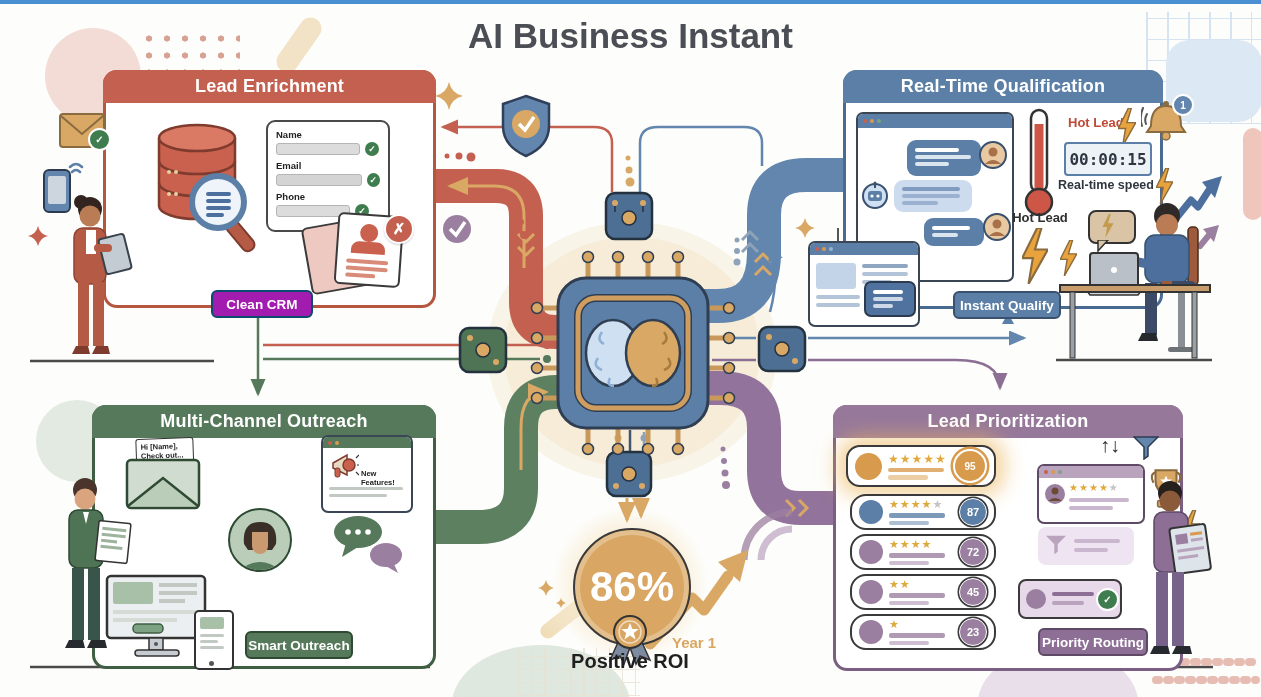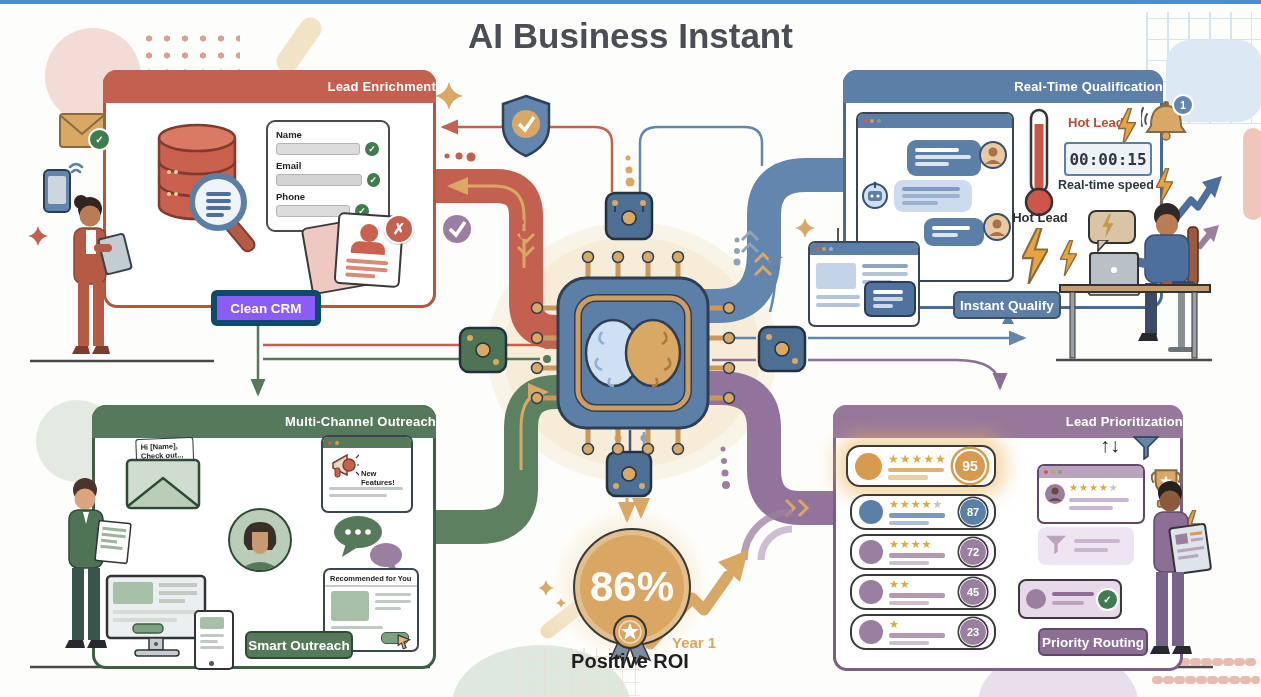--- a/index.html
+++ b/index.html
@@ -1,20 +1,20 @@
 <!DOCTYPE html>
 <html><head>
 <meta charset="utf-8">
 <style>
   html,body{margin:0;padding:0;background:#e8e8e8;font-family:"Liberation Sans",sans-serif;}
   #canvas{position:relative;width:1261px;height:697px;background:#fdfdfb;overflow:hidden;}
   .abs{position:absolute;}
   .panel{position:absolute;background:#fff;border-radius:14px;z-index:3;}
   .phead{position:absolute;left:-3px;right:-3px;top:-3px;height:33px;border-radius:14px 14px 0 0;
-         display:flex;align-items:center;justify-content:flex-end;color:#fff;font-weight:bold;font-size:13px;letter-spacing:.2px;}
+         display:flex;align-items:center;justify-content:center;color:#fff;font-weight:bold;font-size:18px;letter-spacing:.2px;}
   .badge{position:absolute;display:flex;align-items:center;justify-content:center;color:#fff;
          font-weight:bold;font-size:13.5px;border-radius:6px;z-index:6;}
   .bw{position:absolute;background:#fff;border:2px solid #3a4654;border-radius:7px;overflow:hidden;z-index:5;}
   .bwbar{display:flex;align-items:center;gap:3px;padding:0 5px;}
   .dot{width:4px;height:4px;border-radius:50%;}
   .ln{position:absolute;border-radius:3px;}
   .chk{position:absolute;border-radius:50%;display:flex;align-items:center;justify-content:center;color:#fff;font-weight:bold;}
   .grid-blue{background-image:repeating-linear-gradient(0deg,#d6e3f0 0 1.5px,transparent 1.5px 21px),
              repeating-linear-gradient(90deg,#d6e3f0 0 1.5px,transparent 1.5px 21px);}
   .grid-tan{background-image:repeating-linear-gradient(0deg,#e7e3d4 0 1.5px,transparent 1.5px 13px),
@@ -294,21 +294,21 @@
 
   <div class="abs" style="left:306px;top:222px;width:64px;height:64px;background:#eec9c2;border:2px solid #3a3a3a;border-radius:6px;transform:rotate(-10deg);z-index:4;"></div>
   <div class="abs" style="left:336px;top:214px;width:62px;height:68px;background:#fff;border:2px solid #3a3a3a;border-radius:6px;transform:rotate(4deg);z-index:5;">
     <div style="position:absolute;left:21px;top:8px;width:18px;height:18px;border-radius:50%;background:#c9614e;"></div>
     <div style="position:absolute;left:13px;top:26px;width:34px;height:12px;border-radius:8px 8px 0 0;background:#c9614e;"></div>
     <div class="ln" style="left:9px;top:44px;width:42px;height:3.5px;background:#d98b7a;"></div>
     <div class="ln" style="left:9px;top:51px;width:42px;height:3.5px;background:#d98b7a;"></div>
     <div class="ln" style="left:9px;top:58px;width:30px;height:3.5px;background:#d98b7a;"></div>
   </div>
   <div class="chk" style="left:384px;top:214px;width:26px;height:26px;background:#c4604f;border:2.5px solid #fff;font-size:15px;z-index:6;box-shadow:0 1px 2px rgba(0,0,0,.2);">✗</div>
-  <div class="badge" style="left:211px;top:290px;width:98px;height:24px;background:#8b5cf6;border:6px solid #0c4a6e;">
+  <div class="badge" style="left:211px;top:290px;width:98px;height:24px;background:#a21caf;border:2px solid #0c4a6e;">
     <span>Clean CRM</span>
   </div>
 
   <svg class="abs" style="left:58px;top:112px;z-index:4;" width="48" height="38" viewBox="0 0 48 38">
     <rect x="2" y="2" width="44" height="33" rx="3" fill="#d9a865" stroke="#8a6a3f" stroke-width="2"></rect>
     <path d="M3 4 L24 22 L45 4" fill="none" stroke="#8a6a3f" stroke-width="2"></path>
   </svg>
   <div class="chk" style="left:88px;top:128px;width:19px;height:19px;background:#3f7d4e;border:2px solid #fff;font-size:10px;z-index:5;">✓</div>
   <svg class="abs" style="left:42px;top:162px;z-index:4;" width="42" height="52" viewBox="0 0 42 52">
     <rect x="2" y="8" width="26" height="42" rx="5" fill="#6286ad" stroke="#2c3b50" stroke-width="2"></rect>
@@ -504,33 +504,20 @@
   <svg class="abs" style="left:332px;top:515px;z-index:4;" width="72" height="58" viewBox="0 0 72 58">
     <ellipse cx="26" cy="17" rx="24" ry="16" fill="#55795a"></ellipse>
     <polygon points="14,28 10,42 26,32" fill="#55795a"></polygon>
     <circle cx="16" cy="17" r="2.8" fill="#fff"></circle>
       <circle cx="26" cy="17" r="2.8" fill="#fff"></circle>
       <circle cx="36" cy="17" r="2.8" fill="#fff"></circle>
     <ellipse cx="54" cy="40" rx="16" ry="12" fill="#9b7fa0"></ellipse>
     <polygon points="62,49 66,58 52,50" fill="#9b7fa0"></polygon>
   </svg>
 
-  <div class="bw" style="left:323px;top:568px;width:92px;height:80px;z-index:4;">
-    <div style="position:absolute;left:5px;top:4px;font-size:7.5px;font-weight:bold;color:#222;white-space:nowrap;">Recommended for You</div>
-    <div class="ln" style="left:0;top:15px;width:92px;height:1.5px;background:#c9c9c9;"></div>
-    <div class="ln" style="left:6px;top:21px;width:38px;height:30px;background:#a8bfa8;border-radius:3px;"></div>
-    <div class="ln" style="left:50px;top:23px;width:36px;height:3px;background:#c2c9c2;"></div>
-    <div class="ln" style="left:50px;top:30px;width:36px;height:3px;background:#c2c9c2;"></div>
-    <div class="ln" style="left:50px;top:37px;width:26px;height:3px;background:#c2c9c2;"></div>
-    <div class="ln" style="left:6px;top:56px;width:52px;height:3px;background:#c2c9c2;"></div>
-    <div class="ln" style="left:56px;top:62px;width:26px;height:10px;background:#7da183;border:1.5px solid #3f5e44;border-radius:5px;"></div>
-    <svg style="position:absolute;left:72px;top:64px;" width="16" height="16" viewBox="0 0 14 14">
-      <path d="M1 1 L11 5 L6 7 L8 12 L5.5 13 L4 8 L1 10 Z" fill="#e8b27d" stroke="#333" stroke-width="1"></path>
-    </svg>
-  </div>
 
   <svg class="abs" style="left:105px;top:574px;z-index:4;" width="104" height="92" viewBox="0 0 104 92">
     <rect x="2" y="2" width="98" height="62" rx="4" fill="#eceff1" stroke="#333" stroke-width="2.5"></rect>
     <rect x="8" y="8" width="40" height="22" rx="2" fill="#a8bfa8"></rect>
     <rect x="54" y="9" width="38" height="4" fill="#c2c9c2"></rect>
       <rect x="54" y="17" width="38" height="4" fill="#c2c9c2"></rect>
       <rect x="54" y="25" width="26" height="4" fill="#c2c9c2"></rect>
     <rect x="8" y="36" width="84" height="4" fill="#d5dbd5"></rect>
       <rect x="8" y="44" width="64" height="4" fill="#d5dbd5"></rect>
     <rect x="28" y="50" width="30" height="9" rx="4" fill="#7da183" stroke="#3f5e44" stroke-width="1.5"></rect>
@@ -574,21 +561,21 @@
     </div>
   </div>
   <div id="lead-rows">
       <div class="lead-row" style="left: 846px; top: 445px; width: 150px; height: 42px; border: 2.5px solid rgb(58, 58, 58); border-radius: 14px; box-shadow: rgba(236, 184, 95, 0.6) 0px 0px 20px 9px;">
         <div style="width: 27px; height: 27px; border-radius: 50%; background: rgb(216, 155, 78); flex: 0 0 auto;"></div>
         <div style="flex: 1 1 0%;">
           <div style="font-size: 12px; letter-spacing: 1px; line-height: 1;"><span class="stars-gold">★★★★★</span><span class="stars-gray"></span></div>
           <div style="width: 56px; height: 4.5px; border-radius: 2px; margin-top: 3px; background: rgb(216, 155, 78); opacity: 0.8;"></div>
           <div style="width: 40px; height: 4.5px; border-radius: 2px; margin-top: 3px; background: rgb(216, 155, 78); opacity: 0.5;"></div>
         </div>
-        <div style="width: 30px; height: 30px; border-radius: 50%; background: rgb(216, 155, 78); color: rgb(255, 255, 255); display: flex; align-items: center; justify-content: center; font-weight: bold; font-size: 14px; flex: 0 0 auto; border: 2px solid rgb(255, 255, 255); box-shadow: rgb(216, 155, 78) 0px 0px 0px 2.5px;">95</div>
+        <div style="width: 30px; height: 30px; border-radius: 50%; background: rgb(216, 155, 78); color: rgb(255, 255, 255); display: flex; align-items: center; justify-content: center; font-weight: bold; font-size: 10px; flex: 0 0 auto; border: 2px solid rgb(255, 255, 255); box-shadow: rgb(216, 155, 78) 0px 0px 0px 2.5px;">95</div>
       </div>
       <div class="lead-row" style="left: 850px; top: 494px; width: 146px; height: 36px; border: 2px solid rgb(58, 58, 58); border-radius: 16px;">
         <div style="width: 24px; height: 24px; border-radius: 50%; background: rgb(91, 127, 166); flex: 0 0 auto;"></div>
         <div style="flex: 1 1 0%;">
           <div style="font-size: 11px; letter-spacing: 1px; line-height: 1;"><span class="stars-gold">★★★★</span><span class="stars-gray">★</span></div>
           <div style="width: 56px; height: 4.5px; border-radius: 2px; margin-top: 3px; background: rgb(91, 127, 166); opacity: 0.8;"></div>
           <div style="width: 40px; height: 4.5px; border-radius: 2px; margin-top: 3px; background: rgb(91, 127, 166); opacity: 0.5;"></div>
         </div>
         <div style="width: 26px; height: 26px; border-radius: 50%; background: rgb(91, 127, 166); color: rgb(255, 255, 255); display: flex; align-items: center; justify-content: center; font-weight: bold; font-size: 11px; flex: 0 0 auto; border: 1.5px solid rgb(255, 255, 255); box-shadow: rgb(58, 58, 58) 0px 0px 0px 1.5px;">87</div>
       </div>

